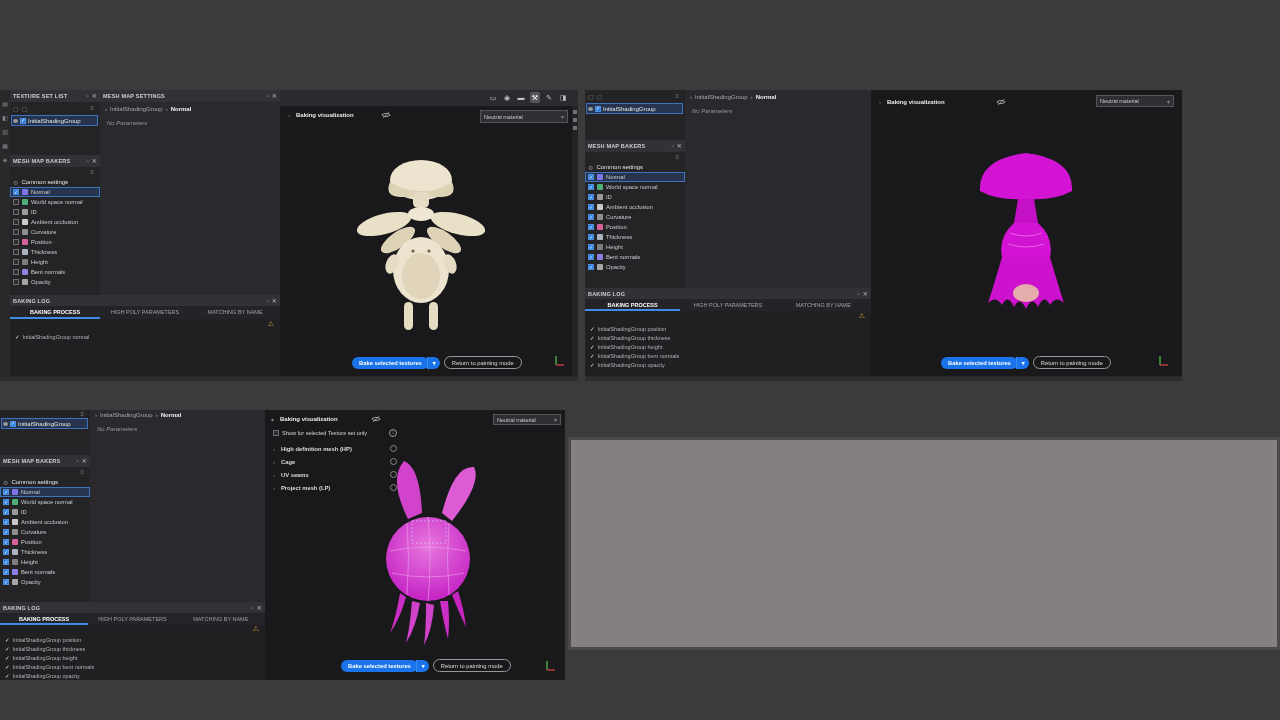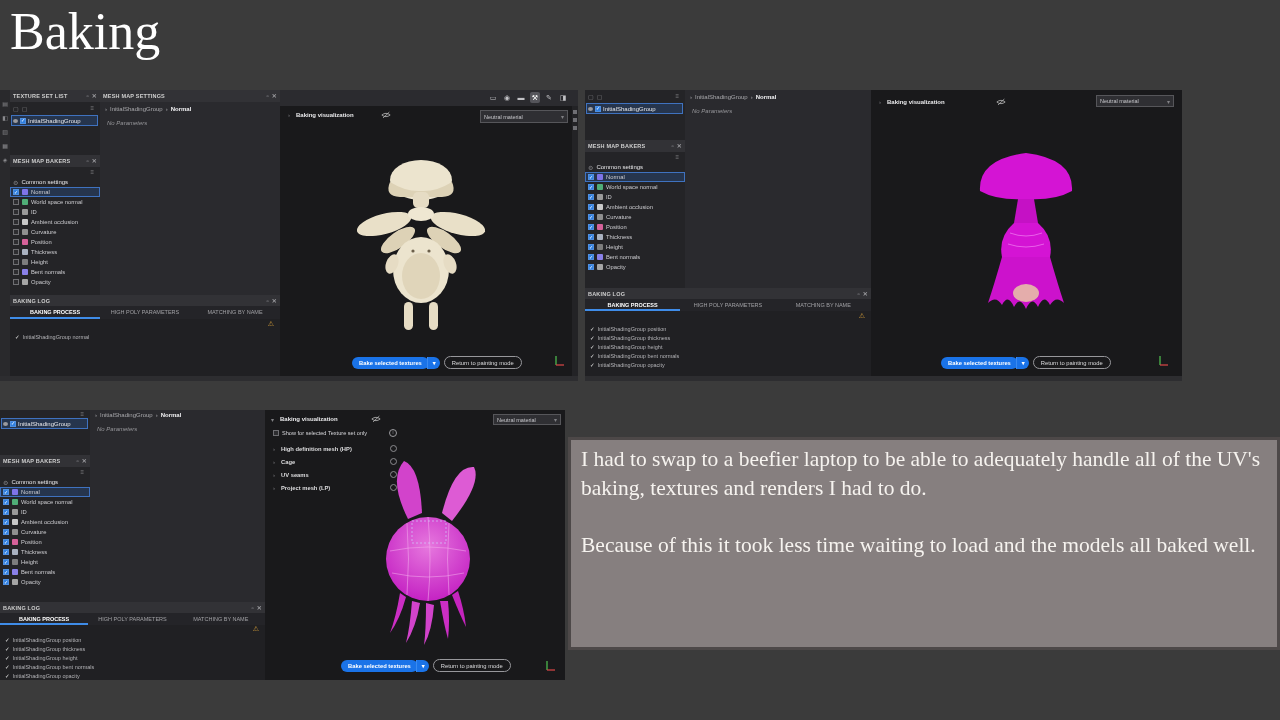--- a/index.html
+++ b/index.html
@@ -77,21 +77,20 @@
   .note{position:absolute;left:568px;top:437px;width:712px;height:213px;background:#867f7f;
         border:3px solid #4d4848;box-sizing:border-box;padding:5px 12px 0 10px;
         font-family:"Liberation Serif",serif;font-size:21.5px;line-height:1.35;color:#f6f3ef;}
   .note p{margin:0;}
   .note p.gap{margin-top:1.3em;}
 </style>
 </head>
 <body>
 
 <div class="slide">
-  <h1 class="title">Baking</h1>
 
   <div class="shot" style="left:0;top:90px;width:578px;height:291px;">
     <div class="toolstrip">
 
     <span class="stool">▤</span>
         <span class="stool">◧</span>
         <span class="stool">▥</span>
         <span class="stool">▦</span>
         <span class="stool">◈</span>
       </div>
@@ -653,16 +652,14 @@
         <span class="pill-outline">Return to painting mode</span>
       </div>
       <svg class="gizmo" style="right:8px;bottom:8px;" width="13" height="13" viewBox="0 0 13 13">
         <line x1="3" y1="11" x2="3" y2="2" stroke="#4db84d" stroke-width="1.3"></line>
         <line x1="3" y1="11" x2="11" y2="11" stroke="#d04545" stroke-width="1.3"></line>
       </svg>
     </div>
   </div>
 
   <div class="note">
-    <p>I had to swap to a beefier laptop to be able to adequately handle all of the UV's baking, textures and renders I had to do.</p>
-    <p class="gap">Because of this it took less time waiting to load and the models all baked well.</p>
   </div>
 </div>
 
 </body></html>

